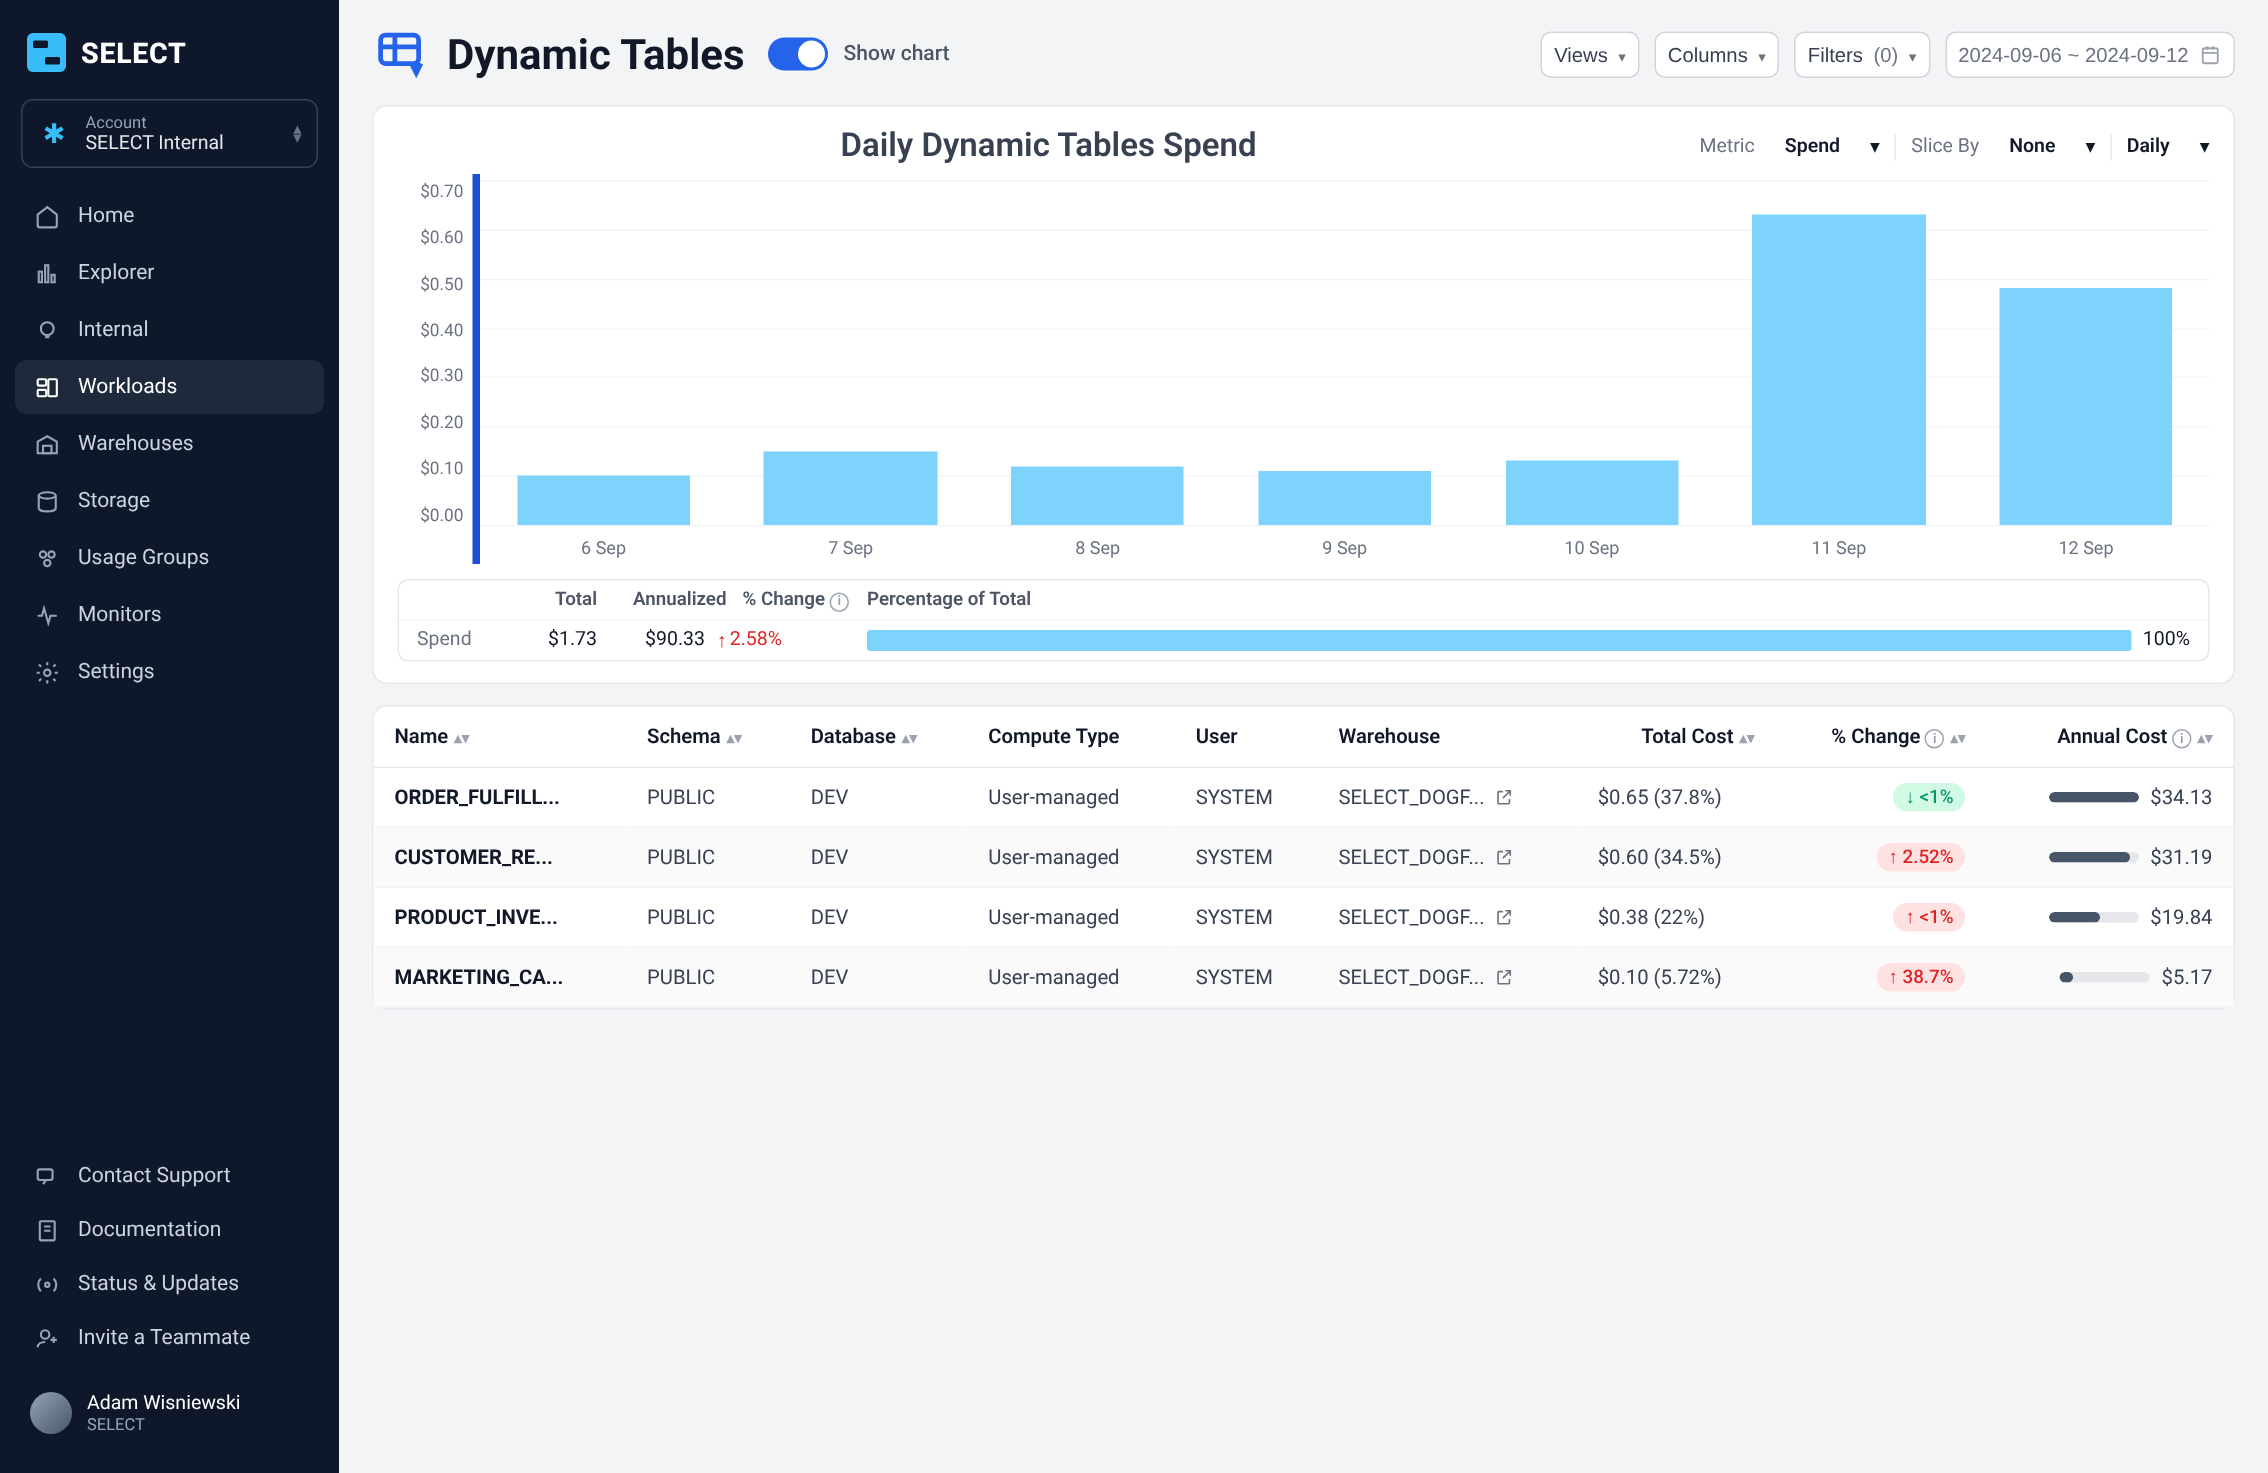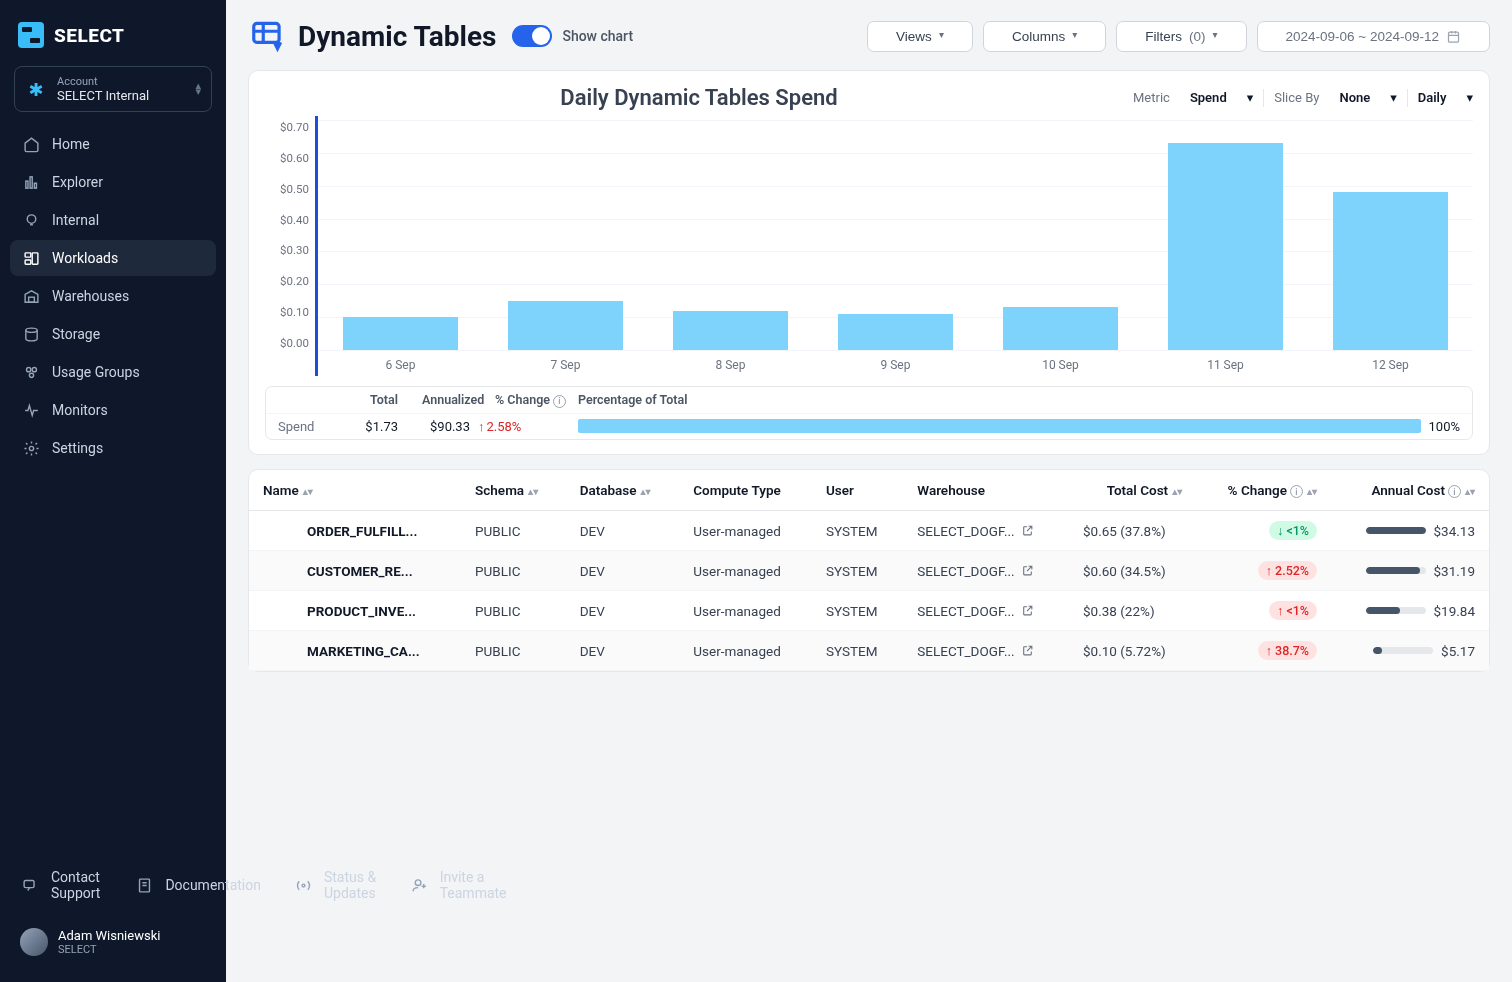--- a/index.html
+++ b/index.html
@@ -15,50 +15,50 @@
 .snow-icon { width: 22px; height:22px; color:#38bdf8; display:flex; align-items:center; justify-content:center; font-size:18px; }
 .account-label { font-size: 11px; color:#94a3b8; }
 .account-name { font-size: 13px; color:#e5e7eb; }
 .chevrons { margin-left:auto; color:#64748b; font-size:11px; line-height:6px; }
 .nav { display:flex; flex-direction:column; gap:2px; }
 .nav-item { display:flex; align-items:center; gap:12px; padding: 9px 12px; border-radius:8px; cursor:pointer; color:#cbd5e1; font-size:14px; }
 .nav-item.active { background:#1e293b; color:#fff; }
 .nav-item .icn { width:18px; height:18px; display:flex; align-items:center; justify-content:center; color:#94a3b8; }
 .nav-item.active .icn { color:#fff; }
 .spacer { flex:1; }
-.footer-nav { display:flex; flex-direction:row; gap:10px; margin-bottom:10px; }
+.footer-nav { display:flex; flex-direction:column; gap:0; margin-bottom:10px; }
 .user-row { display:flex; align-items:center; gap:10px; padding:8px 10px; }
 .avatar { width:28px; height:28px; border-radius:50%; background: linear-gradient(135deg,#94a3b8,#475569); }
 .user-name { font-size:13px; color:#fff; }
 .user-org { font-size:11px; color:#94a3b8; }
 
 .main { flex:1; padding: 16px 22px; overflow:auto; }
 .header { display:flex; align-items:center; gap:10px; margin-bottom:14px; }
 .page-icon { width:40px; height:40px; color:#1d4ed8; display:flex; align-items:center; justify-content:center; }
 .page-title { font-size:28px; font-weight:700; color:#111827; }
 .toggle { width:40px; height:22px; background:#2563eb; border-radius:20px; position:relative; margin-left:6px; }
 .toggle::after { content:""; position:absolute; right:2px; top:2px; width:18px; height:18px; background:#fff; border-radius:50%; }
 .show-chart { color:#4b5563; font-weight:500; }
 .header-spacer { flex:1; }
-.btn { background:#fff; border:1px solid #d1d5db; border-radius:7px; padding:7px 28px; display:flex; align-items:flex-start; gap:7px; cursor:pointer; font-size:13.5px; color:#374151; }
+.btn { background:#fff; border:1px solid #d1d5db; border-radius:7px; padding:7px 8px; display:flex; align-items:flex-end; gap:7px; cursor:pointer; font-size:13.5px; color:#374151; }
 .btn .chev { font-size:10px; color:#6b7280; }
 .date-btn { color:#6b7280; }
 .count { color:#6b7280; }
 
 .card { background:#fff; border:1px solid #e5e7eb; border-radius:10px; margin-bottom:14px; }
 .chart-card { padding: 10px 16px 0; }
 .chart-header { display:flex; align-items:center; padding:4px 0 6px; }
 .chart-title { flex:1; text-align:center; font-size:22px; font-weight:600; color:#374151; }
 .chart-ctrl { display:flex; align-items:center; gap:20px; font-size:13px; }
 .ctrl-label { color:#6b7280; }
 .ctrl-val { font-weight:600; color:#111827; }
 .vdiv { width:1px; height:18px; background:#e5e7eb; margin:0 10px; }
 .chart-area { display:flex; height:260px; }
 .y-axis { display:flex; flex-direction:column; justify-content:space-between; padding:4px 6px 26px 0; font-size:11.5px; color:#6b7280; text-align:right; width:50px; }
-.plot { flex:1; position:relative; border-left:3px solid #1d4ed8; }
+.plot { flex:1; position:relative; border-left:5px solid #1d4ed8; }
 .grid-line { position:absolute; left:0; right:0; border-top:1px solid #f1f5f9; }
 .bars { position:absolute; bottom:26px; left:0; right:0; top:4px; display:flex; }
 .bar-col { flex:1; display:flex; align-items:flex-end; justify-content:center; position:relative; }
 .bar { width:70%; background:#7dd3fc; }
 .x-labels { position:absolute; bottom:4px; left:0; right:0; display:flex; }
 .x-lbl { flex:1; text-align:center; font-size:12px; color:#6b7280; }
 
 .summary { border:1px solid #e5e7eb; border-radius:7px; margin:10px 0 14px; }
 .sum-head { display:flex; padding:5px 12px; font-size:12.5px; color:#4b5563; font-weight:600; border-bottom:1px solid #f1f5f9; }
 .sum-row { display:flex; padding:5px 12px; font-size:13px; align-items:center; }
@@ -70,21 +70,21 @@
 .pct-bar { flex:1; height:14px; background:#7dd3fc; border-radius:2px; }
 .up { color:#dc2626; display:inline-flex; align-items:center; gap:2px; }
 .info { width:13px; height:13px; border:1px solid #9ca3af; border-radius:50%; display:inline-flex; align-items:center; justify-content:center; font-size:9px; color:#9ca3af; margin-left:3px; }
 
 .table-card { }
 .tbl { width:100%; border-collapse:collapse; }
 .tbl th { text-align:left; padding:12px 14px; font-size:13.5px; font-weight:600; color:#111827; border-bottom:1px solid #e5e7eb; white-space:nowrap; }
 .tbl td { padding:10px 14px; font-size:13.5px; color:#374151; border-bottom:1px solid #f3f4f6; white-space:nowrap; }
 .tbl tr:nth-child(even) td { background:#fafafa; }
 .sort-ic { color:#9ca3af; font-size:10px; margin-left:4px; display:inline-flex; flex-direction:column; line-height:5px; }
-.name-cell { font-weight:700; color:#111827; max-width:130px; overflow:hidden; text-overflow:ellipsis;margin-left:44px; }
+.name-cell { font-weight:700; color:#111827; max-width:130px; overflow:hidden; text-overflow:ellipsis; }
 .wh-cell { display:flex; align-items:center; gap:6px; max-width:120px; }
 .wh-text { overflow:hidden; text-overflow:ellipsis; }
 .ext-icon { color:#6b7280; flex-shrink:0; }
 .badge { padding:2px 8px; border-radius:10px; font-size:12.5px; font-weight:500; display:inline-flex; align-items:center; gap:3px; }
 .badge.red { background:#fee2e2; color:#dc2626; }
 .badge.green { background:#d1fae5; color:#059669; }
 .mini-bar-wrap { display:flex; align-items:center; gap:8px; justify-content:flex-end; }
 .mini-bar-bg { width:60px; height:7px; background:#e5e7eb; border-radius:4px; overflow:hidden; }
 .mini-bar-fill { height:100%; background:#475569; border-radius:4px; }
 .th-right { text-align:right !important; }

